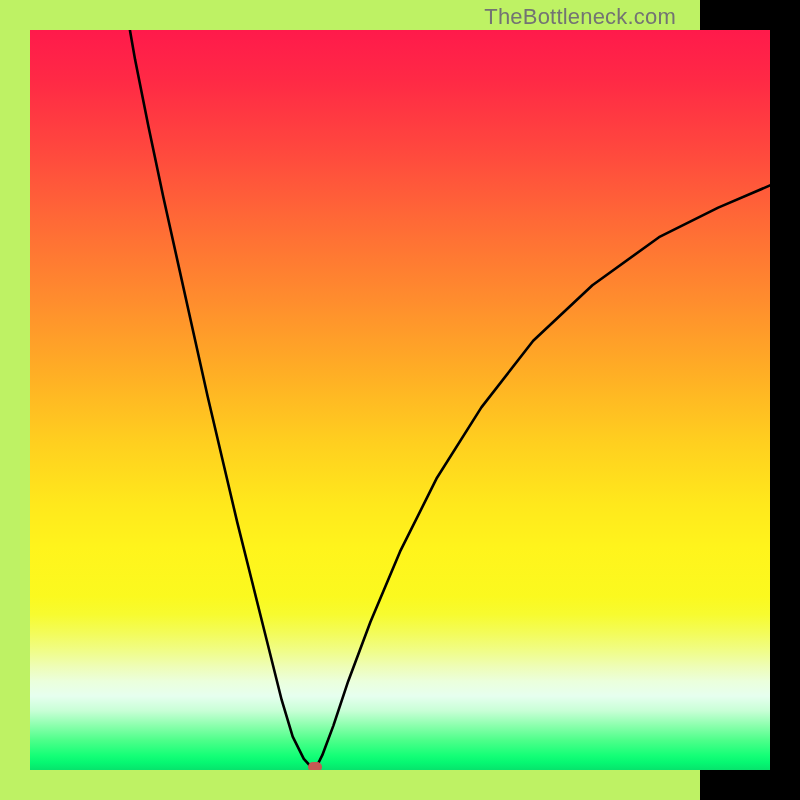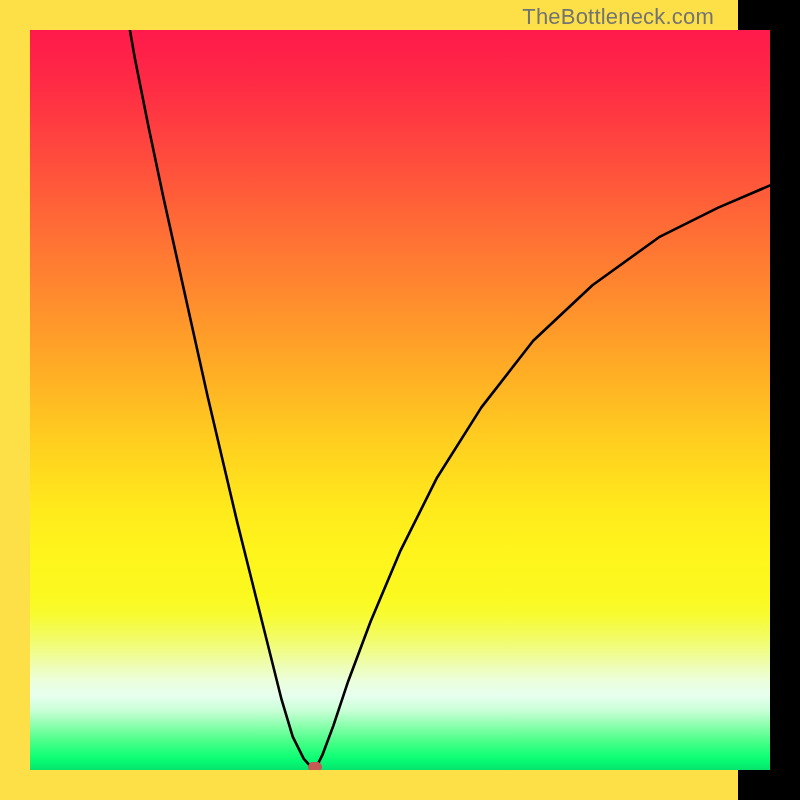--- a/index.html
+++ b/index.html
@@ -8,22 +8,21 @@
     width: 800px;
     height: 800px;
     background: #000;
     font-family: Arial, Helvetica, sans-serif;
     overflow: hidden;
   }
   .frame {
     position: relative;
     width: 700px;
     height: 800px;
-    background: #fde047;
-    padding-left: 38px;
+    background: #bef264;
   }
   .watermark {
     position: absolute;
     top: 4px;
     right: 24px;
     color: #737373;
     font-size: 22px;
     font-weight: 500;
     letter-spacing: 0.2px;
     z-index: 20;

